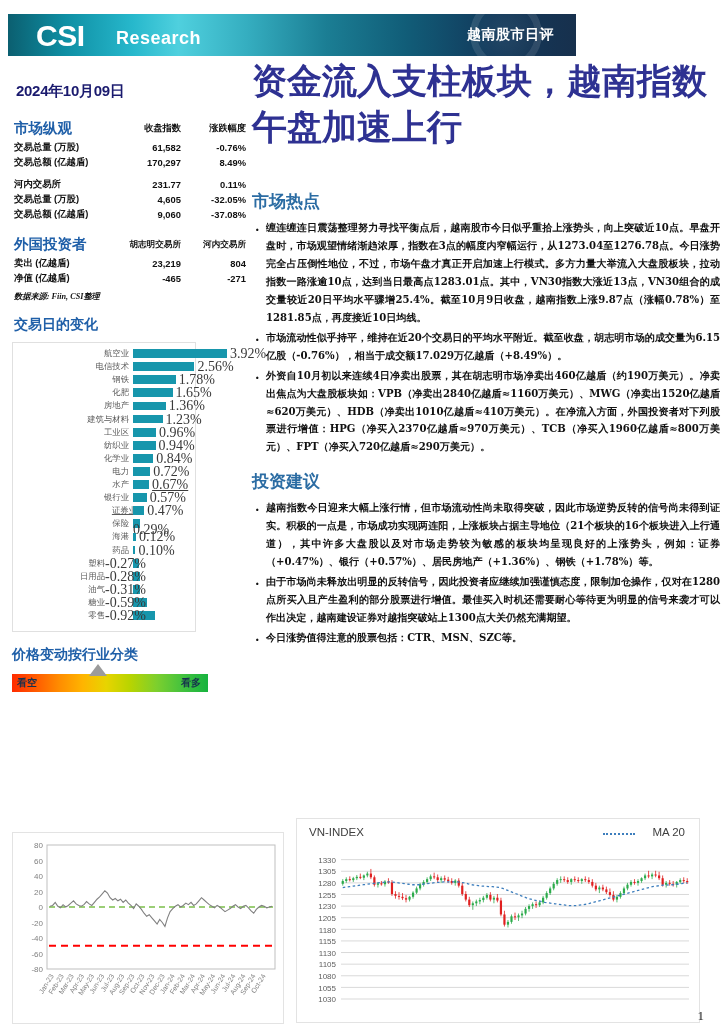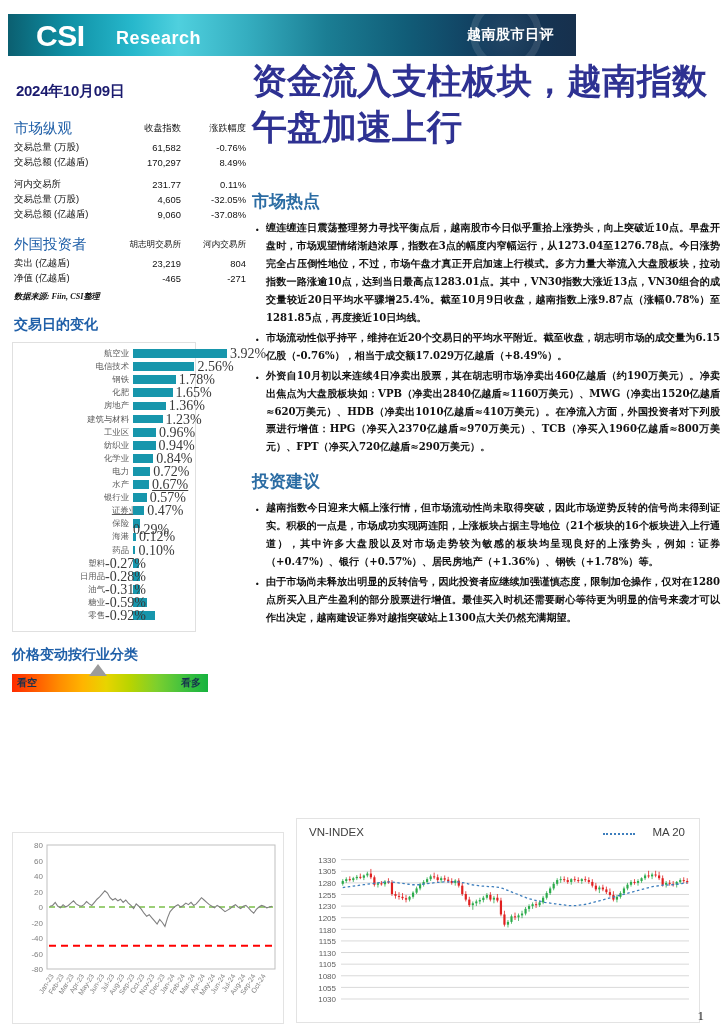--- a/index.html
+++ b/index.html
@@ -51,21 +51,21 @@
     font-family: "DejaVu Serif", serif;
     font-size: 35px; font-weight: bold; color: #2e3192;
     line-height: 1.30; text-align: left; letter-spacing: 0px;
   }
 
   
   .lcol { position: absolute; left: 0px; top: 118px; width: 246px; }
   .mkt-table { width: 232px; margin-left: 14px; border-collapse: collapse; }
   .mkt-table td {
     font-family: "Liberation Sans", sans-serif;
-    font-size: 9.4px; font-weight: normal; color: #101010;
+    font-size: 9.4px; font-weight: bold; color: #101010;
     padding: 1.0px 0; white-space: nowrap;
   }
   .mkt-table td.lbl { text-align: left; width: 108px; }
   .mkt-table td.val { text-align: right; width: 62px; padding-right: 6px; }
   .mkt-table td.chg { text-align: right; width: 58px; }
   .mkt-table tr.hdr td {
     font-size: 9.2px; color: #101010; padding-bottom: 2px;
   }
   .mkt-table tr.hdr td.lbl { font-size: 14.5px; color: #1f5fa8; }
   .up { color: #008a3c; }
@@ -380,20 +380,21 @@
     <ul class="bullets" id="highlights-list">
         <li>缠连缠连日震荡整理努力寻找平衡点后，越南股市今日似乎重拾上涨势头，向上突破近10点。早盘开盘时，市场观望情绪渐趋浓厚，指数在3点的幅度内窄幅运行，从1273.04至1276.78点。今日涨势完全占压倒性地位，不过，市场午盘才真正开启加速上行模式。多方力量大举流入大盘股板块，拉动指数一路涨逾10点，达到当日最高点1283.01点。其中，VN30指数大涨近13点，VN30组合的成交量较近20日平均水平骤增25.4%。截至10月9日收盘，越南指数上涨9.87点（涨幅0.78%）至1281.85点，再度接近10日均线。</li>
         <li>市场流动性似乎持平，维持在近20个交易日的平均水平附近。截至收盘，胡志明市场的成交量为6.15亿股（-0.76%），相当于成交额17.029万亿越盾（+8.49%）。</li>
         <li>外资自10月初以来连续4日净卖出股票，其在胡志明市场净卖出460亿越盾（约190万美元）。净卖出焦点为大盘股板块如：VPB（净卖出2840亿越盾≈1160万美元）、MWG（净卖出1520亿越盾≈620万美元）、HDB（净卖出1010亿越盾≈410万美元）。在净流入方面，外国投资者对下列股票进行增值：HPG（净买入2370亿越盾≈970万美元）、TCB（净买入1960亿越盾≈800万美元）、FPT（净买入720亿越盾≈290万美元）。</li>
       </ul>
 
     <div class="art-head second">投资建议</div>
     <ul class="bullets" id="advice-list">
         <li>越南指数今日迎来大幅上涨行情，但市场流动性尚未取得突破，因此市场逆势反转的信号尚未得到证实。积极的一点是，市场成功实现两连阳，上涨板块占据主导地位（21个板块的16个板块进入上行通道），其中许多大盘股以及对市场走势较为敏感的板块均呈现良好的上涨势头，例如：证券（+0.47%）、银行（+0.57%）、居民房地产（+1.36%）、钢铁（+1.78%）等。</li>
         <li>由于市场尚未释放出明显的反转信号，因此投资者应继续加强谨慎态度，限制加仓操作，仅对在1280点所买入且产生盈利的部分股票进行增值。最佳买入时机还需要耐心等待更为明显的信号来袭才可以作出决定，越南建设证券对越指突破站上1300点大关仍然充满期望。</li>
+        <li>今日涨势值得注意的股票包括：CTR、MSN、SZC等。</li>
       </ul>
   </div>
 
   <div class="chart-left">
     <svg id="svg-line" width="270" height="190" viewBox="0 0 270 190">
         <rect x="34" y="12" width="228" height="124" fill="#fff" stroke="#bfbfbf" stroke-width="1"></rect>
         <text x="30" y="15.2" text-anchor="end" font-family="Liberation Sans, sans-serif" font-size="8" fill="#808080">80</text>
         <text x="30" y="30.7" text-anchor="end" font-family="Liberation Sans, sans-serif" font-size="8" fill="#808080">60</text>
         <text x="30" y="46.2" text-anchor="end" font-family="Liberation Sans, sans-serif" font-size="8" fill="#808080">40</text>
         <text x="30" y="61.7" text-anchor="end" font-family="Liberation Sans, sans-serif" font-size="8" fill="#808080">20</text>

